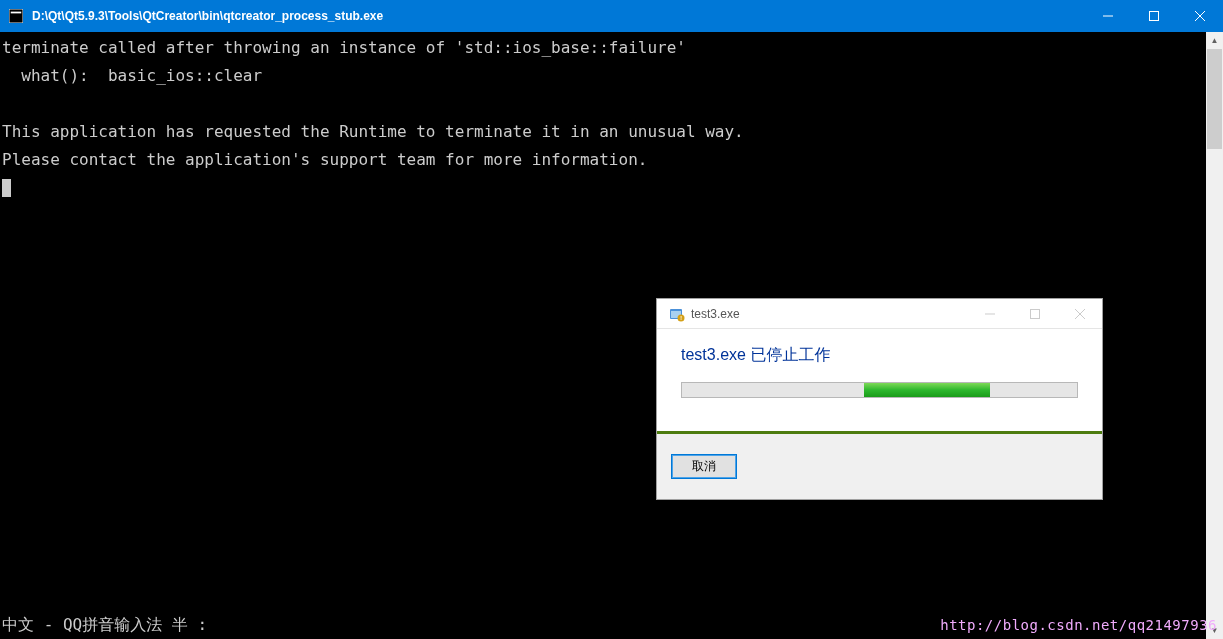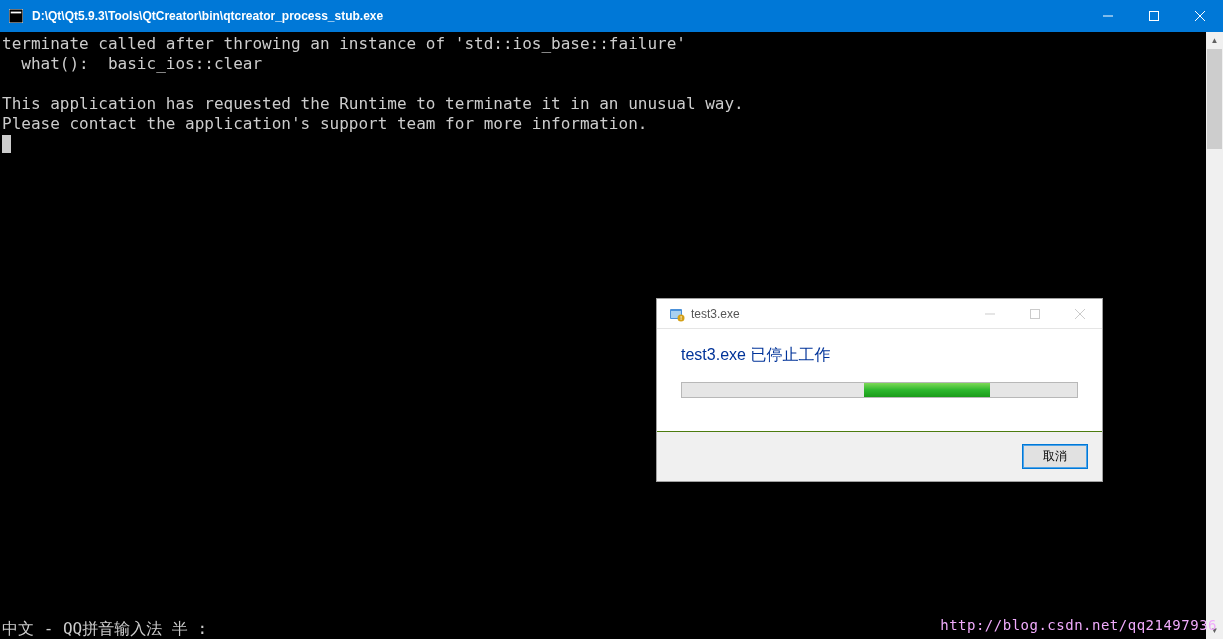--- a/index.html
+++ b/index.html
@@ -72,21 +72,21 @@
       height: calc(100% - 32px);
       display: flex;
     }
     
     .console-content {
       flex: 1;
       background: #000;
       color: #ccc;
       font-family: "NSimSun", "SimSun", Consolas, monospace;
       font-size: 16px;
-      line-height: 20px;
+      line-height: 28px;
       padding: 2px 0 2px 2px;
       white-space: pre;
       position: relative;
     }
     
     .cursor {
       display: inline-block;
       width: 9px;
       height: 18px;
       background: #ccc;
@@ -217,24 +217,23 @@
       position: absolute;
       left: 46%;
       top: 0;
       width: 32%;
       height: 100%;
       background: linear-gradient(to bottom, #7ed957 0%, #2eb82e 50%, #1a9c1a 100%);
     }
     
     .dialog-footer {
       background: #f0f0f0;
-      padding: 12px 14px;
-      display: flex;
-      justify-content: flex-end;
-      border-top: 1px solid #4d7c0f;
+      padding: 20px 14px;
+      display: flex;
+      border-top: 3px solid #4d7c0f;
     }
     
     .cancel-btn {
       padding: 3px 20px;
       background: #e1e1e1;
       border: 1px solid #0078d7;
       font-size: 12px;
       cursor: pointer;
       font-family: "Microsoft YaHei", "Segoe UI", sans-serif;
       box-shadow: inset 0 0 0 1px #4da3e8;

